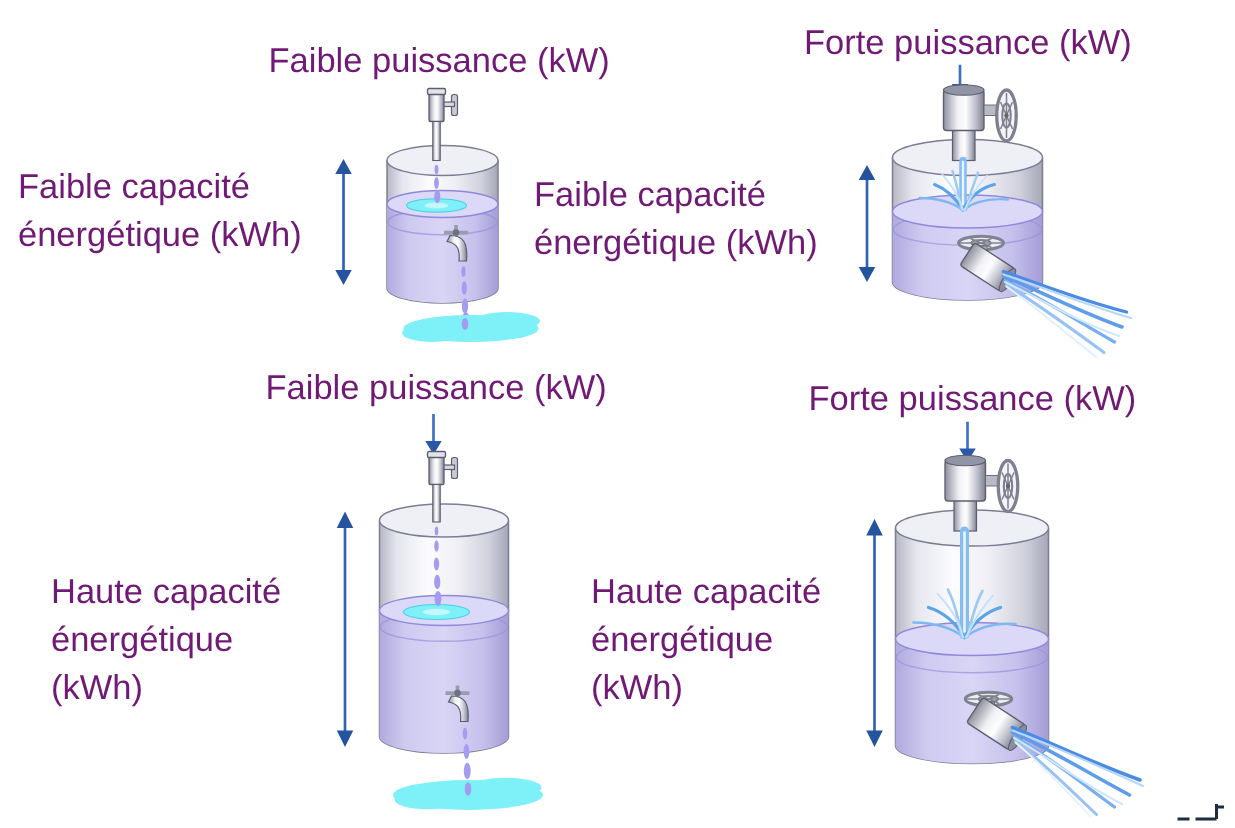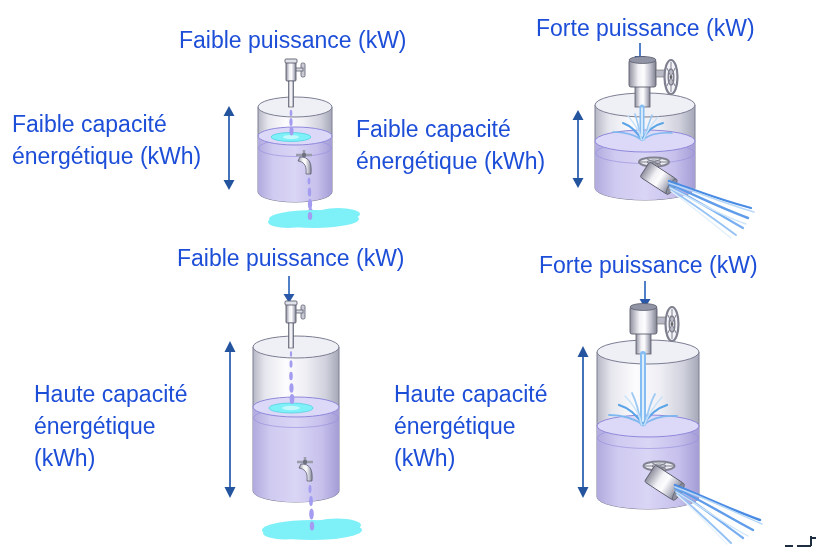--- a/index.html
+++ b/index.html
@@ -1,19 +1,19 @@
 <!DOCTYPE html>
 <html><head>
 <meta charset="utf-8">
 <style>
   html,body{margin:0;padding:0;background:#ffffff;}
   body{width:823px;height:552px;position:relative;overflow:hidden;
        font-family:"Liberation Sans",sans-serif;}
   .stage{position:absolute;left:0;top:0;width:823px;height:552px;}
-  .label{position:absolute;color:#1d4ed8;font-size:23px;line-height:32px;
+  .label{position:absolute;color:#701a75;font-size:23px;line-height:32px;
          white-space:nowrap;}
   .art{position:absolute;}
 </style>
 </head>
 <body>
 
 <div class="stage">
 
   <svg width="0" height="0" style="position:absolute">
     <defs>

